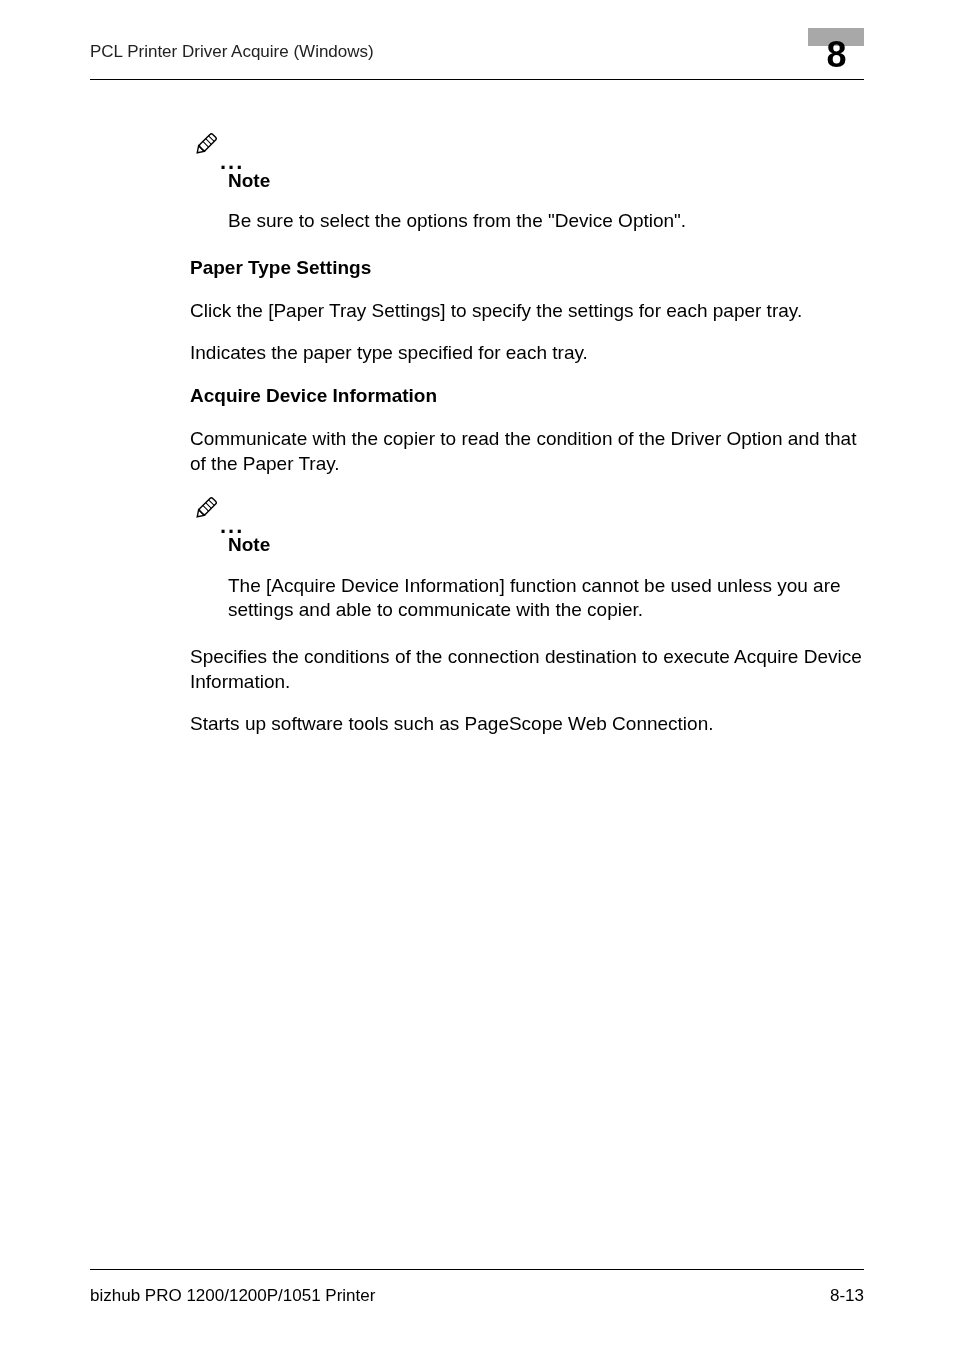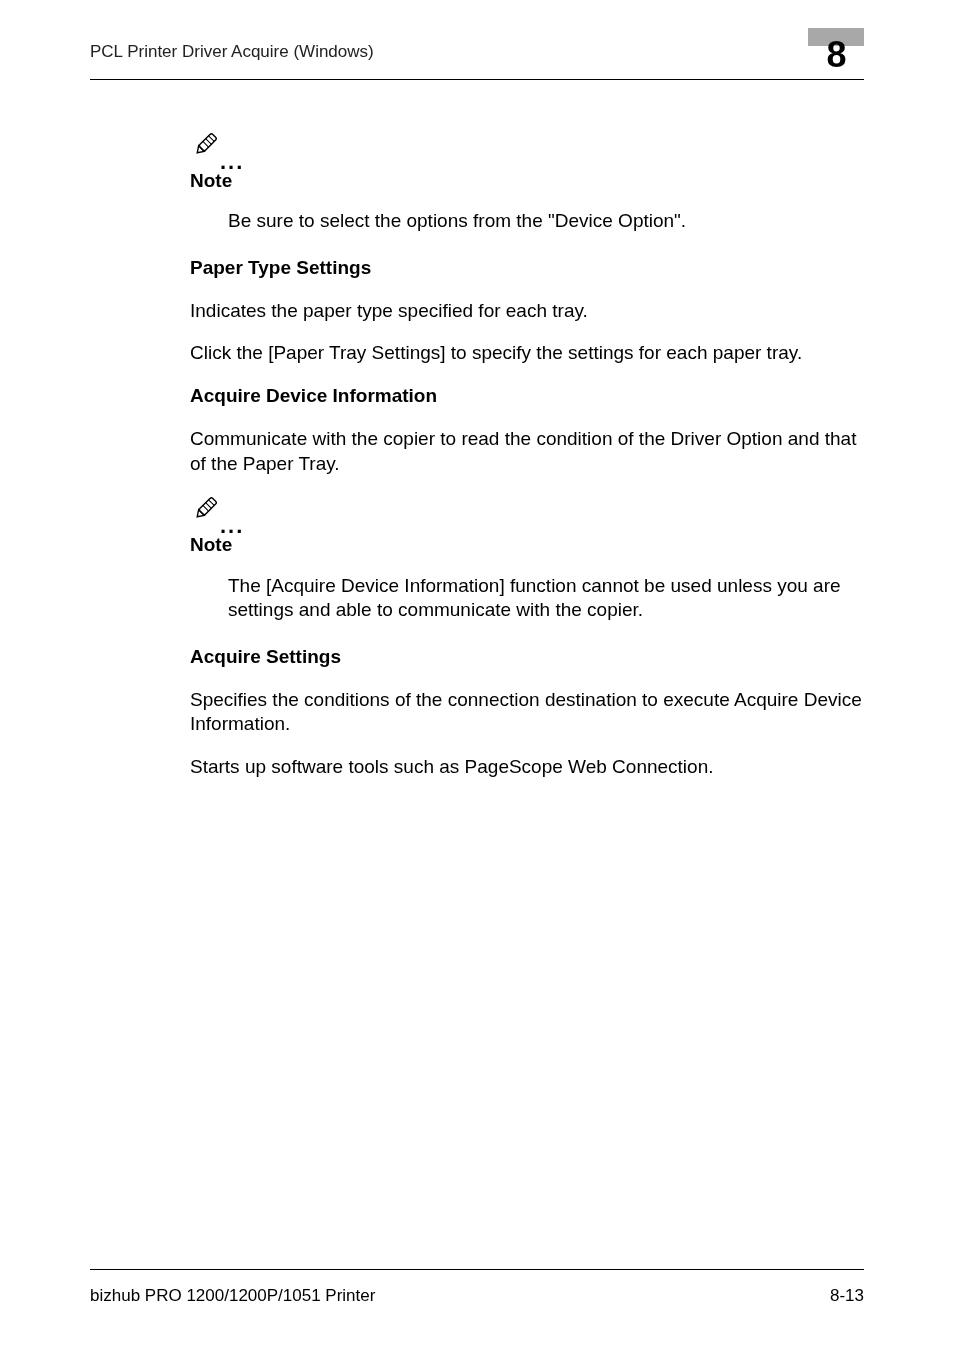--- a/index.html
+++ b/index.html
@@ -69,20 +69,21 @@
     font-size: 22px;
     font-weight: 700;
     letter-spacing: 2px;
     margin-left: 0px;
     vertical-align: bottom;
     line-height: 10px;
   }
   .note-heading {
     font-weight: 700;
     font-size: 19px;
+    margin-left: 38px;
     margin-top: 2px;
   }
   .note-body {
     margin-left: 38px;
     margin-top: 16px;
   }
   .section-heading {
     font-weight: 700;
     font-size: 19px;
     margin-top: 10px;
@@ -126,41 +127,40 @@
             <path d="M11 6 h8 M11 10 h8 M11 14 h8" stroke="#000" stroke-width="1"></path>
             <path d="M11 20 L15 26 L19 20 Z" fill="none" stroke="#000" stroke-width="1.4"></path>
           </g>
         </svg>
       </span><span class="dots">...</span>
       <div class="note-heading">Note</div>
       <div class="note-body">Be sure to select the options from the "Device Option".</div>
     </div>
 
     <div class="section-heading">Paper Type Settings</div>
+    <div class="para">Click the [Paper Tray Settings] to specify the settings for each paper tray.</div>
     <div class="para">Indicates the paper type specified for each tray.</div>
-    <div class="para">Click the [Paper Tray Settings] to specify the settings for each paper tray.</div>
 
     <div class="section-heading">Acquire Device Information</div>
     <div class="para">Communicate with the copier to read the condition of the Driver Option and that of the Paper Tray.</div>
 
     <div class="note-block">
       <span class="note-icon">
         <svg class="text-icon" width="30" height="30" viewBox="0 0 30 30">
           <g transform="rotate(45 15 15)">
             <rect x="11" y="2" width="8" height="18" rx="2" fill="none" stroke="#000" stroke-width="1.4"></rect>
             <path d="M11 6 h8 M11 10 h8 M11 14 h8" stroke="#000" stroke-width="1"></path>
             <path d="M11 20 L15 26 L19 20 Z" fill="none" stroke="#000" stroke-width="1.4"></path>
           </g>
         </svg>
       </span><span class="dots">...</span>
       <div class="note-heading">Note</div>
       <div class="note-body">The [Acquire Device Information] function cannot be used unless you are settings and able to communicate with the copier.</div>
     </div>
 
-    <div class="section-heading">Acquire Settings</div>
     <div class="para">Specifies the conditions of the connection destination to execute Acquire Device Information.</div>
 
     <div class="para">Starts up software tools such as PageScope Web Connection.</div>
 
   </div>
 
   <div class="footer">
     <span>bizhub PRO 1200/1200P/1051 Printer</span>
     <span>8-13</span>
   </div>

